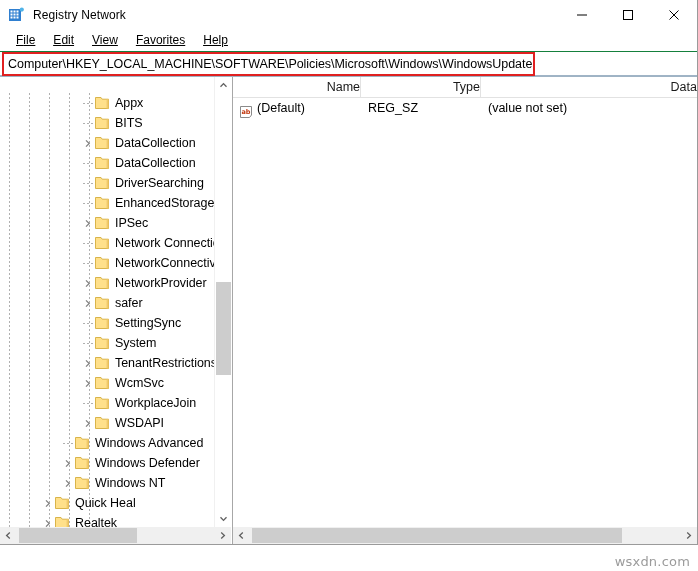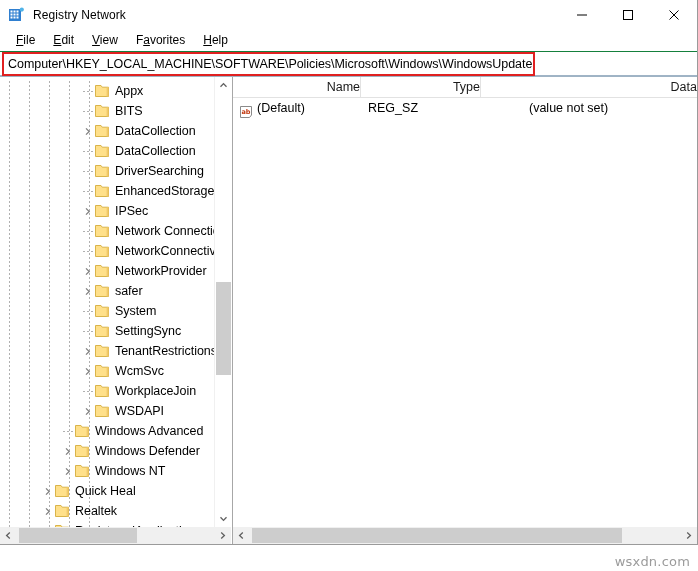--- a/index.html
+++ b/index.html
@@ -78,20 +78,21 @@
     display: flex;
     align-items: center;
     padding-left: 7px;
   }
   .menu-item {
     font-size: 12px;
     color: #000000;
     padding: 0 9px;
     line-height: 21px;
     white-space: nowrap;
+    text-decoration: underline;
   }
   .menu-item u { text-decoration: underline; }
 
   
   .addrbar-wrap {
     height: 26px;
     min-height: 26px;
     background: #15803d;
     position: relative;
     border-bottom: 1px solid #9fb3c4;
@@ -151,21 +152,21 @@
     border-right: 1px solid #ffffff;
   }
   .tree-viewport {
     position: relative;
     flex: 1;
     overflow: hidden;
     background: #ffffff;
   }
   .tree-clip {
     position: absolute;
-    left: 0; top: 4px;
+    left: 0; top: 16px;
     width: 214px;
     height: 100%;
     overflow: hidden;
   }
   .guides { position: absolute; left:0; top:0; width: 214px; height: 100%; }
   .guide {
     position: absolute;
     top: 0; bottom: 0;
     width: 1px;
     background-image: linear-gradient(to bottom, #b0b0b0 50%, rgba(255,255,255,0) 0%);
@@ -249,21 +250,21 @@
   }
   .lcell {
     font-size: 12.5px;
     color: #000000;
     line-height: 20px;
     overflow: hidden;
     white-space: nowrap;
   }
   .lcell.c0 { width: 128px; display: flex; align-items: center; padding-left: 6px; }
   .lcell.c1 { width: 120px; padding-left: 7px; }
-  .lcell.c2 { flex: 1; padding-left: 7px; margin-left: 41px; }
+  .lcell.c2 { flex: 1; padding-left: 7px; }
   .abicon {
     width: 14px; height: 14px;
     margin-right: 4px;
     flex: none;
     position: relative;
     margin-top: 7px;
   }
 
   
   .vscroll {
@@ -516,30 +517,30 @@
                     </svg></span>
                   <span class="tlabel">safer</span>
                 </div>
                 <div class="trow">
                   <span class="dashlink" style="left: 83px;"></span>
                   <span class="chev" style="margin-left: 79px;"></span>
                   <span class="folder"><svg width="16" height="14" viewBox="0 0 16 14">
                       <path d="M0.5 1.5 L6 1.5 L7.2 3.2 L13.5 3.2 L13.5 12.5 L0.5 12.5 Z" fill="#ffe08a" stroke="#d9b44a" stroke-width="1"></path>
                       <path d="M13.5 3.2 L13.5 12.5 L11.6 12.5 L11.6 3.2 Z" fill="#f0c96a"></path>
                     </svg></span>
+                  <span class="tlabel">SettingSync</span>
+                </div>
+                <div class="trow">
+                  <span class="dashlink" style="left: 83px;"></span>
+                  <span class="chev" style="margin-left: 79px;"></span>
+                  <span class="folder"><svg width="16" height="14" viewBox="0 0 16 14">
+                      <path d="M0.5 1.5 L6 1.5 L7.2 3.2 L13.5 3.2 L13.5 12.5 L0.5 12.5 Z" fill="#ffe08a" stroke="#d9b44a" stroke-width="1"></path>
+                      <path d="M13.5 3.2 L13.5 12.5 L11.6 12.5 L11.6 3.2 Z" fill="#f0c96a"></path>
+                    </svg></span>
                   <span class="tlabel">System</span>
-                </div>
-                <div class="trow">
-                  <span class="dashlink" style="left: 83px;"></span>
-                  <span class="chev" style="margin-left: 79px;"></span>
-                  <span class="folder"><svg width="16" height="14" viewBox="0 0 16 14">
-                      <path d="M0.5 1.5 L6 1.5 L7.2 3.2 L13.5 3.2 L13.5 12.5 L0.5 12.5 Z" fill="#ffe08a" stroke="#d9b44a" stroke-width="1"></path>
-                      <path d="M13.5 3.2 L13.5 12.5 L11.6 12.5 L11.6 3.2 Z" fill="#f0c96a"></path>
-                    </svg></span>
-                  <span class="tlabel">SettingSync</span>
                 </div>
                 <div class="trow">
                   <span class="chev" style="margin-left: 79px;">
                     <svg width="9" height="9" viewBox="0 0 9 9">
                       <polyline points="3,1.4 6.2,4.5 3,7.6" fill="none" stroke="#808080" stroke-width="1.3"></polyline>
                     </svg>
                   </span>
                   <span class="folder"><svg width="16" height="14" viewBox="0 0 16 14">
                       <path d="M0.5 1.5 L6 1.5 L7.2 3.2 L13.5 3.2 L13.5 12.5 L0.5 12.5 Z" fill="#ffe08a" stroke="#d9b44a" stroke-width="1"></path>
                       <path d="M13.5 3.2 L13.5 12.5 L11.6 12.5 L11.6 3.2 Z" fill="#f0c96a"></path>

